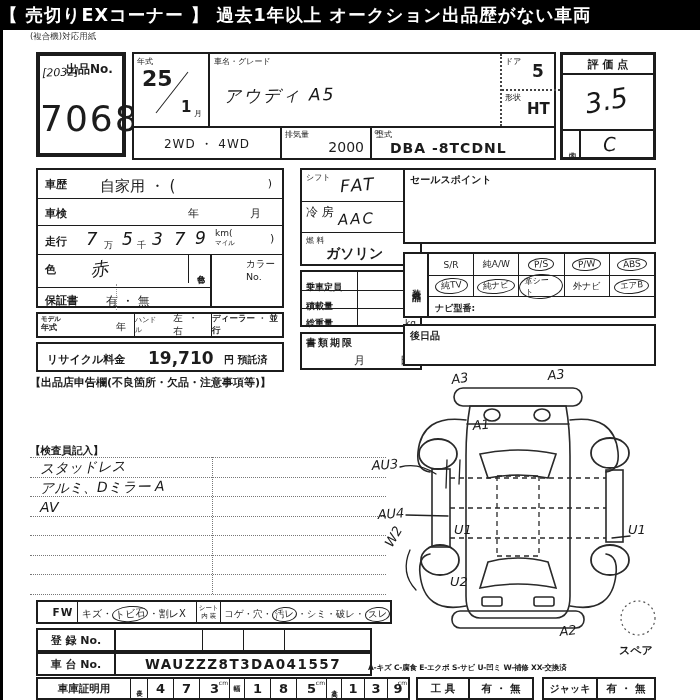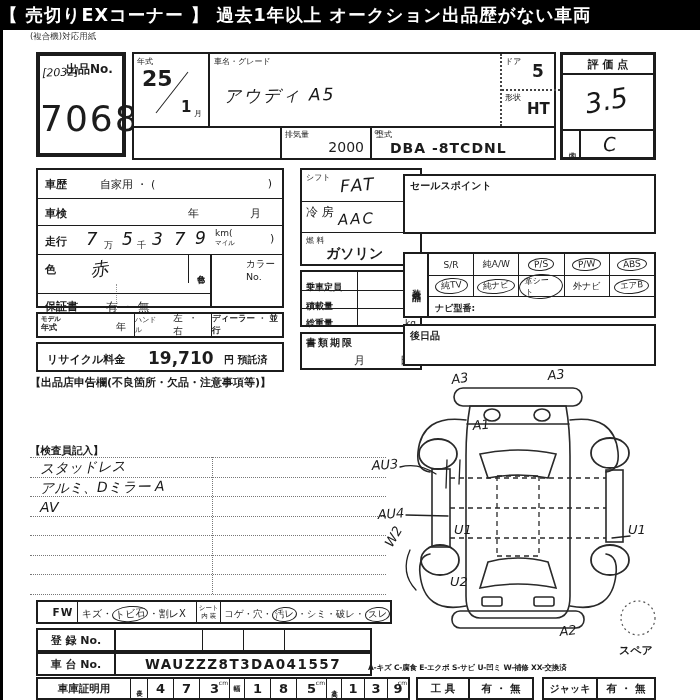--- a/index.html
+++ b/index.html
@@ -59,20 +59,23 @@
 
     <div class="abs" style="left:366px;top:0;width:58px;height:72px;border-left:2px dotted #444;">
       <span class="abs" style="left:3px;top:2px;font-size:8px;">ドア</span>
       <span class="abs bold" style="left:30px;top:7px;font-size:17px;">5</span>
       <div class="abs" style="left:0;top:35px;width:58px;height:0;border-top:2px dotted #444;"></div>
       <span class="abs" style="left:3px;top:38px;font-size:8px;">形状</span>
       <span class="abs bold" style="left:25px;top:46px;font-size:15px;">HT</span>
     </div>
 
     <div class="abs" style="left:0;top:72px;width:420px;height:32px;border-top:2px solid var(--ink);">
+      <div class="abs ctr" style="left:0;top:0;width:146px;height:32px;">
+        <span style="font-size:12px;letter-spacing:1px;">2WD ・ 4WD</span>
+      </div>
       <div class="abs" style="left:146px;top:0;width:90px;height:32px;border-left:2px solid var(--ink);">
         <span class="abs" style="left:3px;top:1px;font-size:8px;">排気量</span>
         <span class="abs" style="right:6px;top:11px;font-size:14px;">2000</span>
         <span class="abs" style="right:-12px;top:0px;font-size:7px;">cc</span>
       </div>
       <div class="abs" style="left:236px;top:0;width:188px;height:32px;border-left:2px solid var(--ink);">
         <span class="abs" style="left:4px;top:1px;font-size:8px;">型式</span>
         <span class="abs bold" style="left:18px;top:12px;font-size:14px;letter-spacing:1px;">DBA -8TCDNL</span>
       </div>
     </div>
@@ -87,21 +90,21 @@
       <div class="abs ctr" style="left:0;top:0;width:18px;height:28px;border-right:2px solid var(--ink);">
         <span class="vert" style="font-size:8px;">内装</span>
       </div>
       <span class="abs hw" style="left:40px;top:2px;font-size:19px;transform:rotate(-6deg);">C</span>
     </div>
   </div>
 
   <div class="bx" style="left:36px;top:168px;width:248px;height:140px;">
     <div class="abs" style="left:0;top:0;width:244px;height:28px;">
       <span class="abs bold" style="left:7px;top:7px;font-size:11px;">車歴</span>
-      <span class="abs" style="left:62px;top:7px;font-size:11px;">自家用 ・ (</span>
+      <span class="abs" style="left:62px;top:7px;font-size:15px;">自家用 ・ (</span>
       <span class="abs" style="right:10px;top:7px;font-size:11px;">)</span>
     </div>
     <div class="abs" style="left:0;top:28px;width:244px;height:27px;border-top:1.5px solid var(--ink);">
       <span class="abs bold" style="left:7px;top:7px;font-size:11px;">車検</span>
       <span class="abs" style="left:150px;top:7px;font-size:11px;">年</span>
       <span class="abs" style="left:212px;top:7px;font-size:11px;">月</span>
     </div>
     <div class="abs" style="left:0;top:55px;width:244px;height:29px;border-top:1.5px solid var(--ink);">
       <span class="abs bold" style="left:7px;top:8px;font-size:11px;">走行</span>
       <span class="abs hw" style="left:48px;top:2px;font-size:18px;">7</span>
@@ -120,21 +123,21 @@
     </div>
 
     <div class="abs" style="left:0;top:84px;width:244px;height:52px;border-top:1.5px solid var(--ink);">
       <div class="abs" style="left:0;top:0;width:172px;height:28px;">
         <span class="abs bold" style="left:7px;top:7px;font-size:11px;">色</span>
         <span class="abs hw" style="left:52px;top:2px;font-size:18px;transform:rotate(-8deg);">赤</span>
         <div class="abs ctr" style="left:150px;top:0;width:22px;height:28px;border-left:1px solid var(--ink);">
           <span class="vert bold" style="font-size:8px;">色替</span>
         </div>
       </div>
-      <div class="abs" style="left:0;top:38px;width:172px;height:24px;border-top:1.5px solid var(--ink);">
+      <div class="abs" style="left:0;top:32px;width:172px;height:24px;border-top:1.5px solid var(--ink);">
         <span class="abs bold" style="left:7px;top:5px;font-size:11px;">保証書</span>
         <span class="abs" style="left:68px;top:5px;font-size:12px;">有 ・ 無</span>
       </div>
       <div class="abs" style="left:172px;top:0;width:72px;height:52px;border-left:2px solid var(--ink);">
         <span class="abs" style="left:5px;top:3px;font-size:9.5px;margin-left:29px;">カラーNo.</span>
       </div>
     </div>
   </div>
 
   <div class="bx" style="left:300px;top:168px;width:122px;height:98px;">
@@ -172,21 +175,21 @@
         <span style="font-size:9px;">kg</span></div>
     </div>
   </div>
 
   <div class="bx" style="left:300px;top:332px;width:122px;height:38px;">
     <span class="abs bold" style="left:4px;top:2px;font-size:10px;letter-spacing:2px;">書類期限</span>
     <span class="abs" style="left:52px;top:19px;font-size:11px;">月</span>
     <span class="abs" style="left:98px;top:19px;font-size:11px;">日</span>
   </div>
 
-  <div class="bx" style="left:403px;top:168px;width:253px;height:60px;margin-top:6px;">
+  <div class="bx" style="left:403px;top:168px;width:253px;height:76px;">
     <span class="abs bold" style="left:5px;top:3px;font-size:10px;">セールスポイント</span>
   </div>
 
   <div class="bx" style="left:403px;top:252px;width:253px;height:66px;">
     <div class="abs ctr" style="left:0;top:0;width:24px;height:62px;border-right:2px solid var(--ink);">
       <span class="vert bold" style="font-size:9px;letter-spacing:2px;">装備品</span>
     </div>
     <div class="abs" style="left:24px;top:0;width:225px;height:21px;display:flex;">
       <div class="ctr" style="flex:1;">
           <span style="font-size:9px;">S/R</span>

